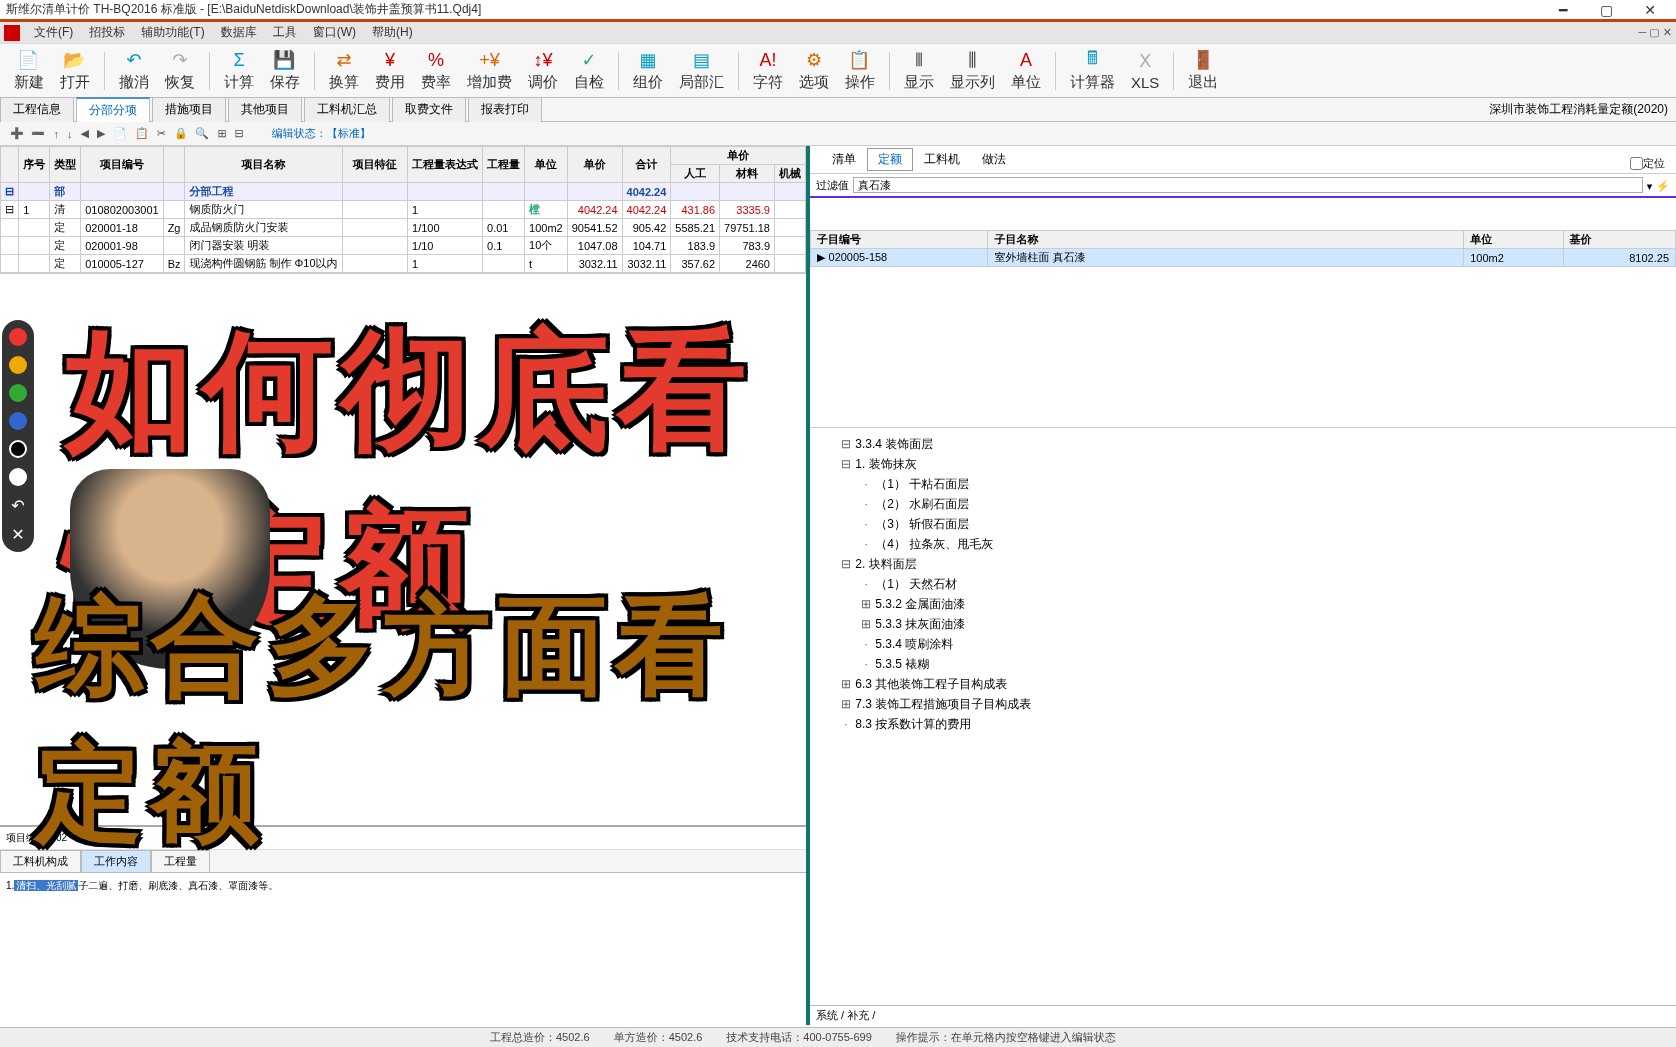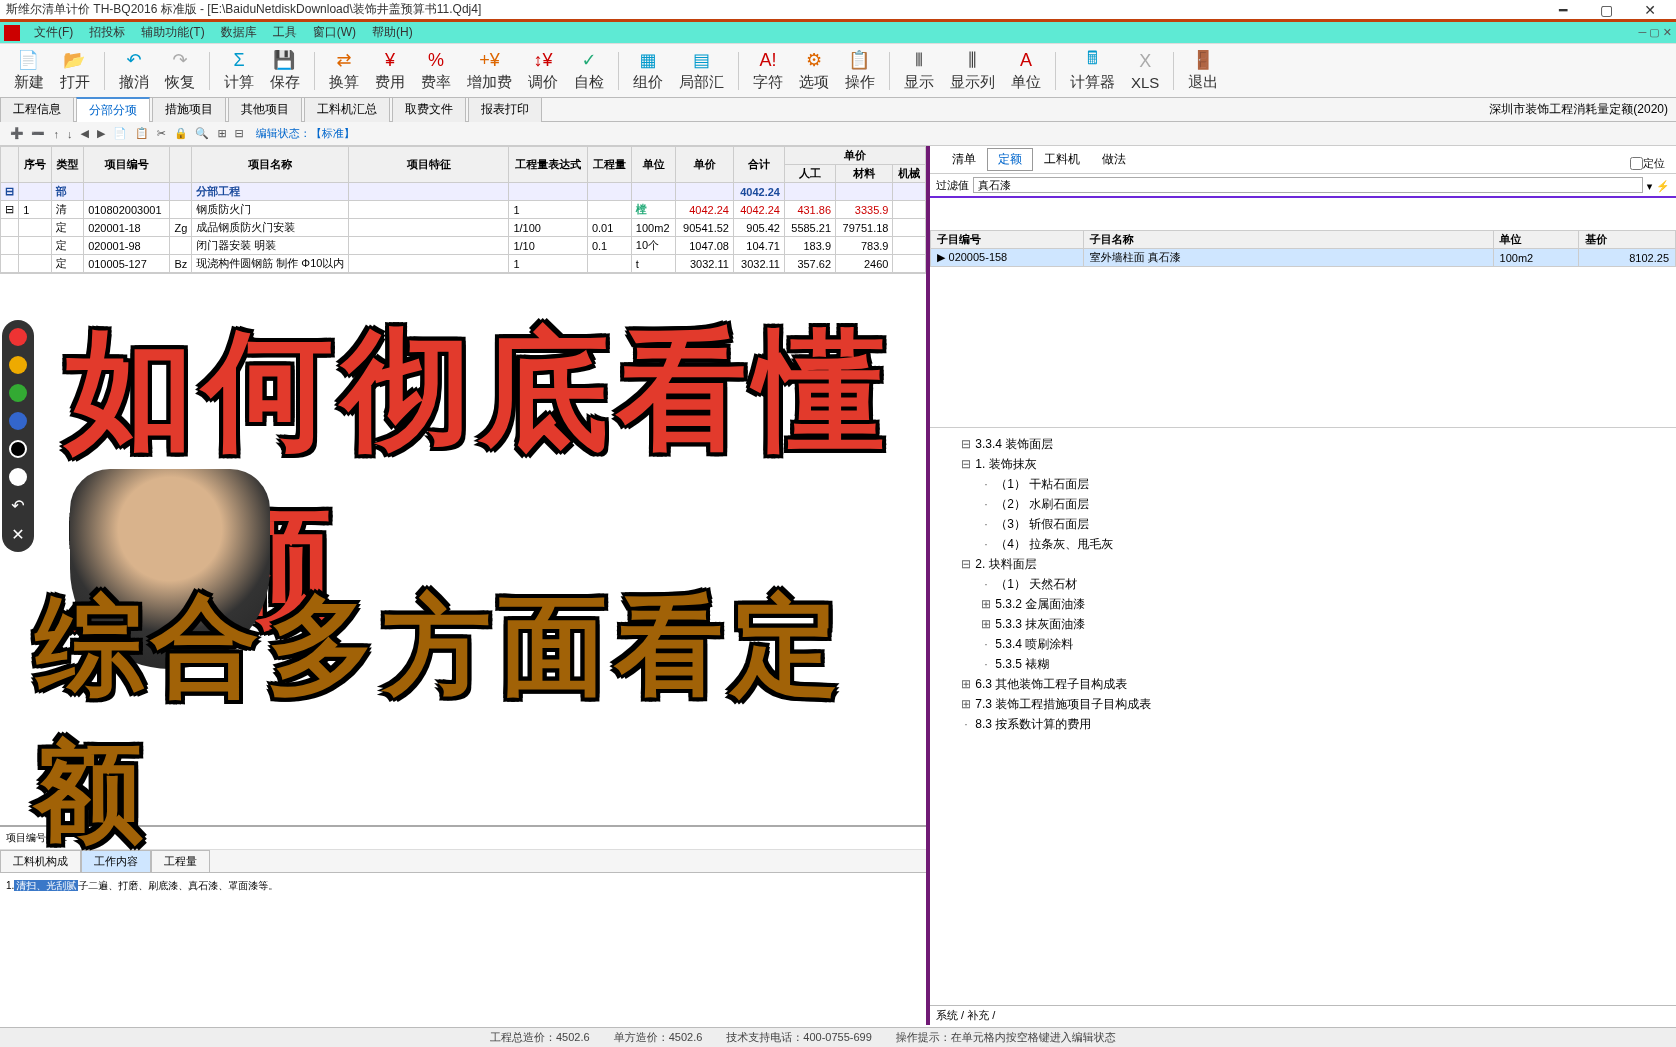--- a/index.html
+++ b/index.html
@@ -1,37 +1,37 @@
 <!DOCTYPE html>
 <html><head>
 <meta charset="utf-8">
 <style>
 * { margin: 0; padding: 0; box-sizing: border-box; font-family: "Microsoft YaHei", SimSun, Arial, sans-serif; }
 body { background: #fff; width: 1676px; height: 1047px; overflow: hidden; font-size: 12px; }
 .titlebar { height: 22px; background: #fff; display: flex; align-items: center; padding: 0 6px; border-bottom: 3px solid #c2410c; }
 .titlebar .title { flex: 1; font-size: 12px; color: #333; }
 .titlebar .win-controls span { display: inline-block; width: 40px; text-align: center; font-size: 14px; color: #333; cursor: pointer; }
-.menubar { height: 22px; display: flex; align-items: center; padding: 0 4px; background: #5eead4; border-bottom: 1px solid #ddd; }
+.menubar { height: 22px; display: flex; align-items: center; padding: 0 4px; background: #e5e5e5; border-bottom: 1px solid #ddd; }
 .menubar .app-icon { width: 16px; height: 16px; background: #c00; margin-right: 6px; }
 .menubar .menu-item { padding: 0 8px; font-size: 12px; color: #333; cursor: pointer; }
 .menubar .right-controls { margin-left: auto; font-size: 11px; color: #555; }
 .toolbar { height: 54px; display: flex; align-items: center; background: #f7f7f7; border-bottom: 1px solid #bbb; padding: 0 6px; }
 .tool-btn { display: flex; flex-direction: column; align-items: center; justify-content: center; padding: 2px 8px; cursor: pointer; min-width: 40px; }
 .tool-btn .icon { width: 22px; height: 22px; display: flex; align-items: center; justify-content: center; font-size: 18px; margin-bottom: 2px; }
 .tool-btn span.lbl { font-size: 15px; color: #333; }
 .tool-sep { width: 1px; height: 38px; background: #ccc; margin: 0 6px; }
 .tabs-row { height: 24px; display: flex; align-items: center; border-bottom: 1px solid #bbb; background: #f5f5f5; }
 .tabs-row .tab { padding: 3px 12px; font-size: 12px; border: 1px solid #bbb; border-bottom: none; background: #eee; cursor: pointer; margin-right: 2px; }
 .tabs-row .tab.active { background: #fff; color: #0066cc; border-top: 2px solid #4a90d9; }
 .tabs-row .right-info { margin-left: auto; padding-right: 8px; font-size: 12px; }
 .mini-toolbar { height: 24px; display: flex; align-items: center; padding: 0 6px; background: #f5f5f5; border-bottom: 1px solid #ccc; font-size: 11px; }
 .mini-toolbar .mbtn { padding: 0 4px; cursor: pointer; color: #555; }
-.mini-toolbar .status-label { color: #0066cc; margin-left: 8px; }
+.mini-toolbar .status-label { color: #0066cc; margin-left: 24px; }
 .main-split { display: flex; height: calc(100% - 168px); }
-.left-pane { width: 930px; display: flex; flex-direction: column; border-right: 4px solid #701a75; }
+.left-pane { width: 810px; display: flex; flex-direction: column; border-right: 4px solid #0f766e; }
 .grid-wrap { flex: 0 0 128px; overflow: auto; border-bottom: 2px solid #ccc; }
 table.grid { border-collapse: collapse; width: 100%; font-size: 11px; }
 table.grid th, table.grid td { border: 1px solid #ccc; padding: 1px 4px; height: 18px; white-space: nowrap; text-align: left; }
 table.grid th { background: #f0f0f0; text-align: center; }
 table.grid td.num { text-align: right; color: #c00; }
 table.grid td.num-blk { text-align: right; }
 table.grid tr.section td { background: #eef; color: #1a4a9c; font-weight: bold; }
 table.grid tr.highlight td { background: #b8d8f0; }
 .overlay-area { flex: 1; position: relative; background: #fff; }
 .big-text { position: absolute; font-weight: 900; text-shadow: 4px 4px 0 #000, -4px -4px 0 #000, 4px -4px 0 #000, -4px 4px 0 #000, 0 4px 0 #000, 4px 0 0 #000, 0 -4px 0 #000, -4px 0 0 #000; letter-spacing: 8px; }

